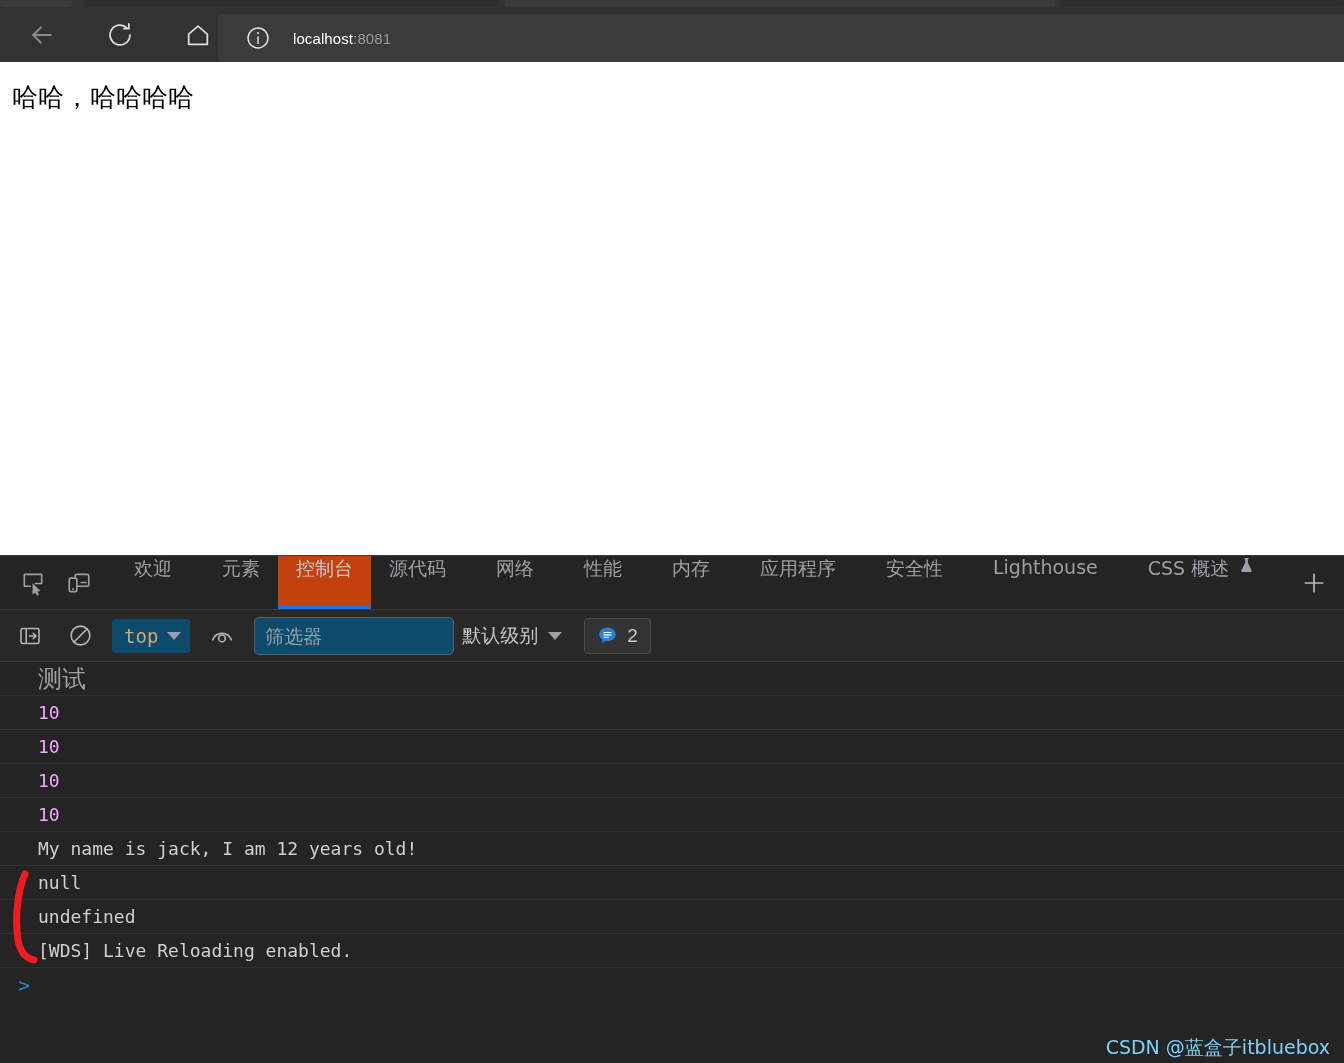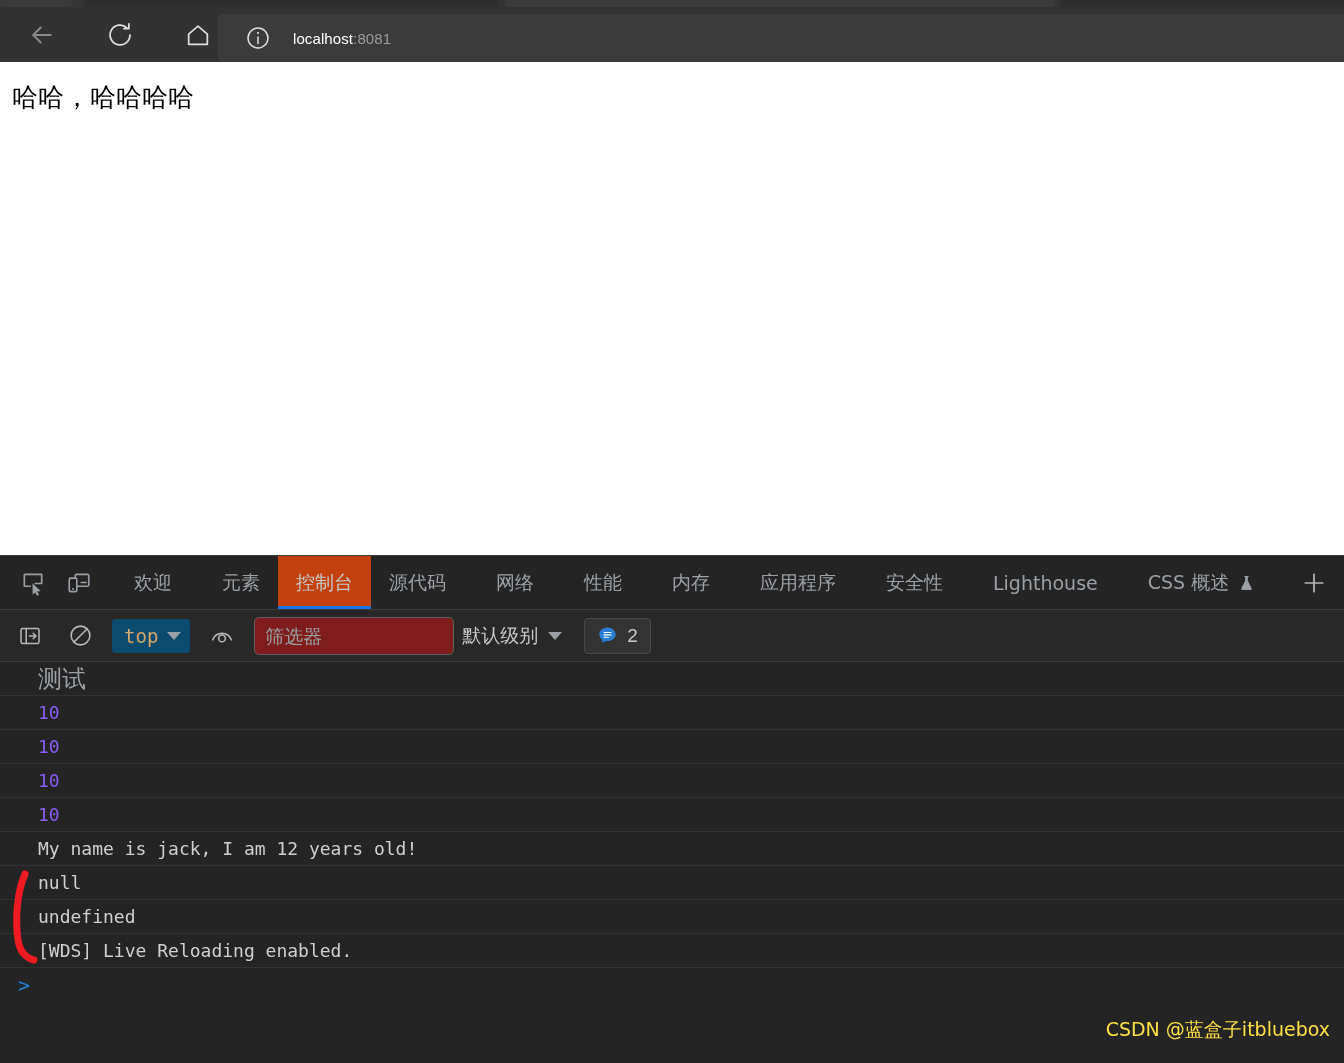--- a/index.html
+++ b/index.html
@@ -124,21 +124,21 @@
     width: 46px;
     display: flex;
     align-items: center;
     justify-content: center;
     cursor: pointer;
     flex: 0 0 auto;
   }
   .dt-panel-icon.first { margin-left: 10px; }
   .dt-tab {
     display: flex;
-    align-items: center;
+    align-items: flex-start;
     justify-content: center;
     padding: 0 18px;
     font-size: 19px;
     color: #9aa0a6;
     cursor: pointer;
     position: relative;
     white-space: nowrap;
     font-family: "DejaVu Sans", "Liberation Sans", sans-serif;
   }
   .dt-tab.spaced { margin-left: 14px; }
@@ -201,21 +201,21 @@
     margin-left: 9px;
     width: 0; height: 0;
     border-left: 7px solid transparent;
     border-right: 7px solid transparent;
     border-top: 8px solid #9aa0a6;
   }
   .filter-input {
     margin-left: 14px;
     width: 200px;
     height: 38px;
-    background: #7f1d1d;
+    background: #0c4a6e;
     border: 1px solid #5f5f5f;
     border-radius: 5px;
     color: #9aa0a6;
     font-size: 19px;
     padding: 0 10px;
     outline: none;
     font-family: "DejaVu Sans", "Liberation Sans", sans-serif;
     flex: 0 0 auto;
   }
   .filter-input::placeholder { color: #9aa0a6; opacity: 1; }
@@ -274,21 +274,21 @@
     font-family: "DejaVu Sans Mono", "Liberation Mono", monospace;
     font-size: 18px;
     color: #cfd0d1;
     white-space: pre;
   }
   .log-row.t-cn {
     font-family: "DejaVu Sans", "Liberation Sans", sans-serif;
     color: #9aa0a6;
     font-size: 24px;
   }
-  .log-row.t-num { color: #8b5cf6; }
+  .log-row.t-num { color: #f0abfc; }
   .log-prompt {
     height: 34px;
     display: flex;
     align-items: center;
     padding-left: 18px;
   }
   .log-prompt .chev {
     color: #2a7fd4;
     font-size: 20px;
     font-family: "DejaVu Sans Mono", "Liberation Mono", monospace;
@@ -297,23 +297,23 @@
   .annotation {
     position: absolute;
     left: 8px;
     top: 208px;
     pointer-events: none;
   }
 
   .watermark {
     position: absolute;
     right: 14px;
-    bottom: 20px;
+    bottom: 2px;
     font-size: 19px;
-    color: #fde047;
+    color: #7dd3fc;
     font-family: "DejaVu Sans", "Liberation Sans", sans-serif;
   }
 </style>
 </head>
 <body>
 
 <div class="browser-chrome">
 
   <div class="tabstrip-remnant">
     <div class="tab-stub stub-a"></div>

